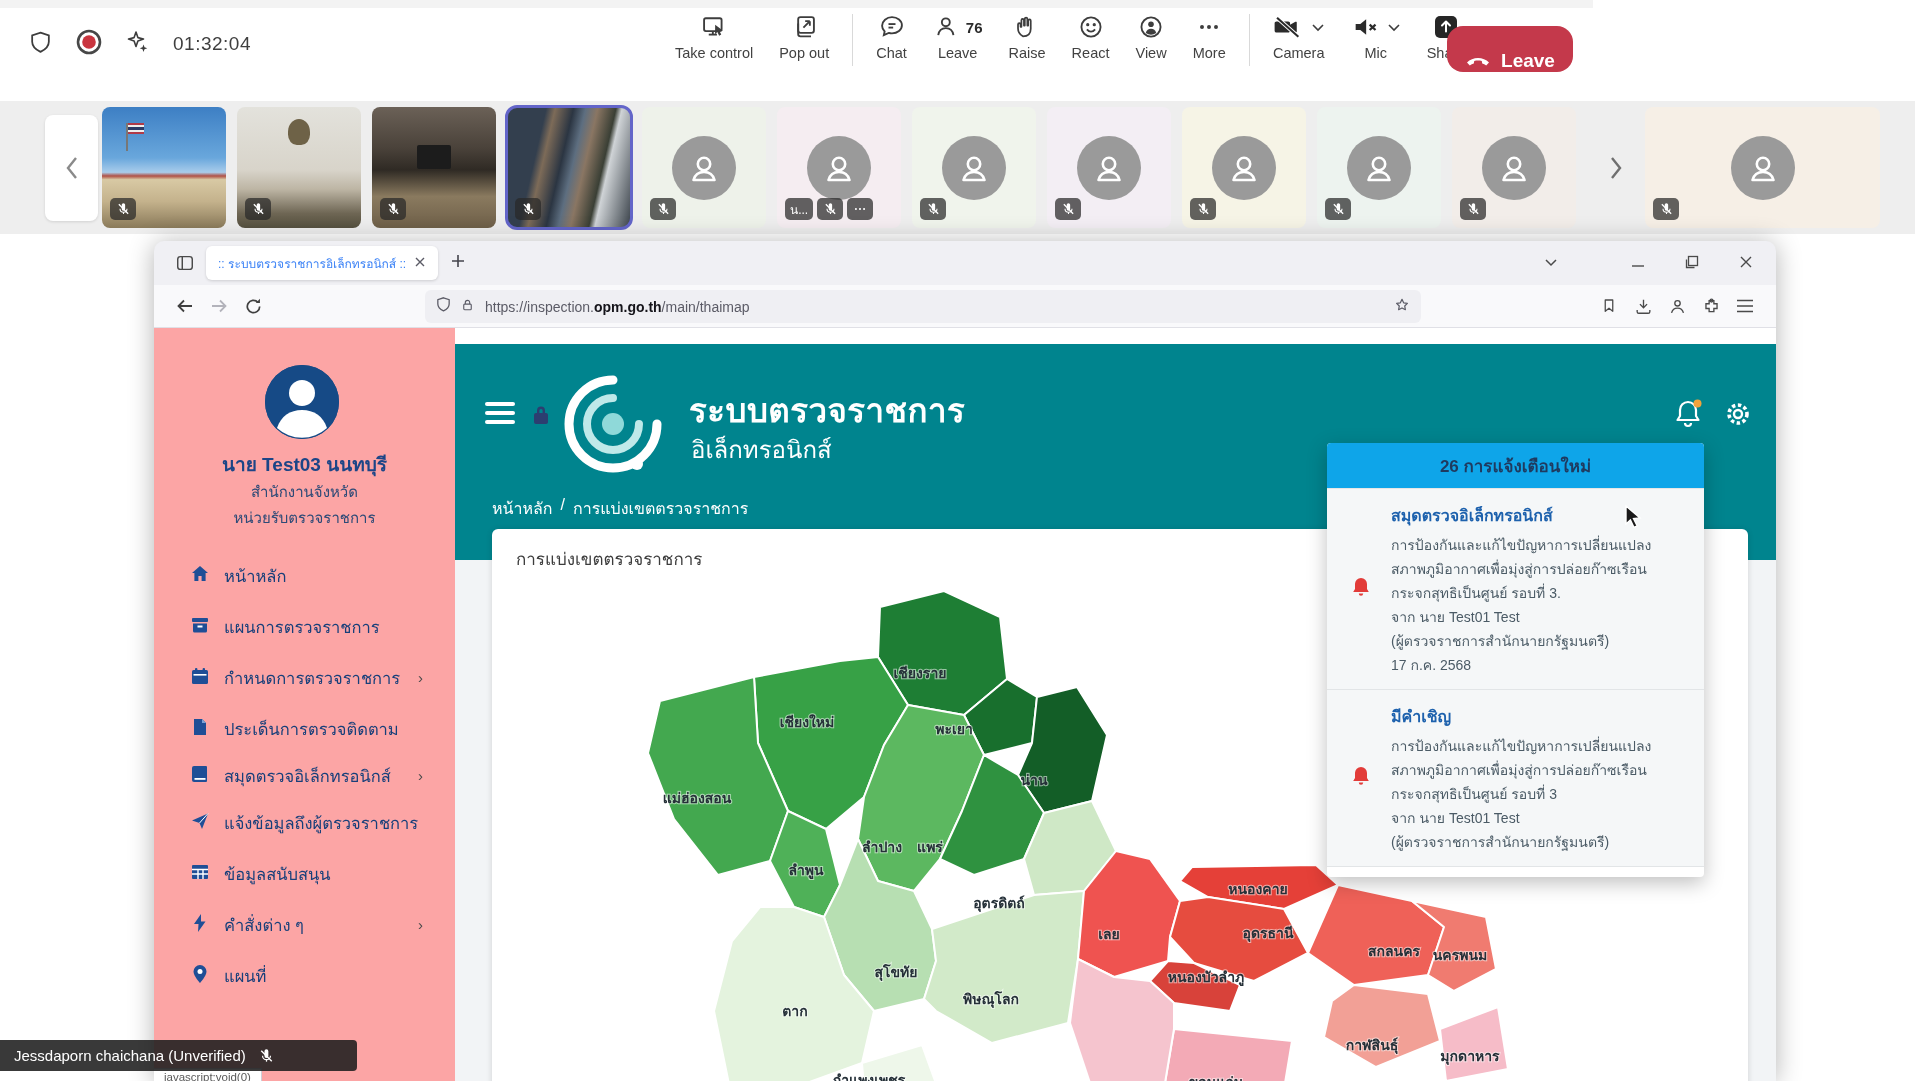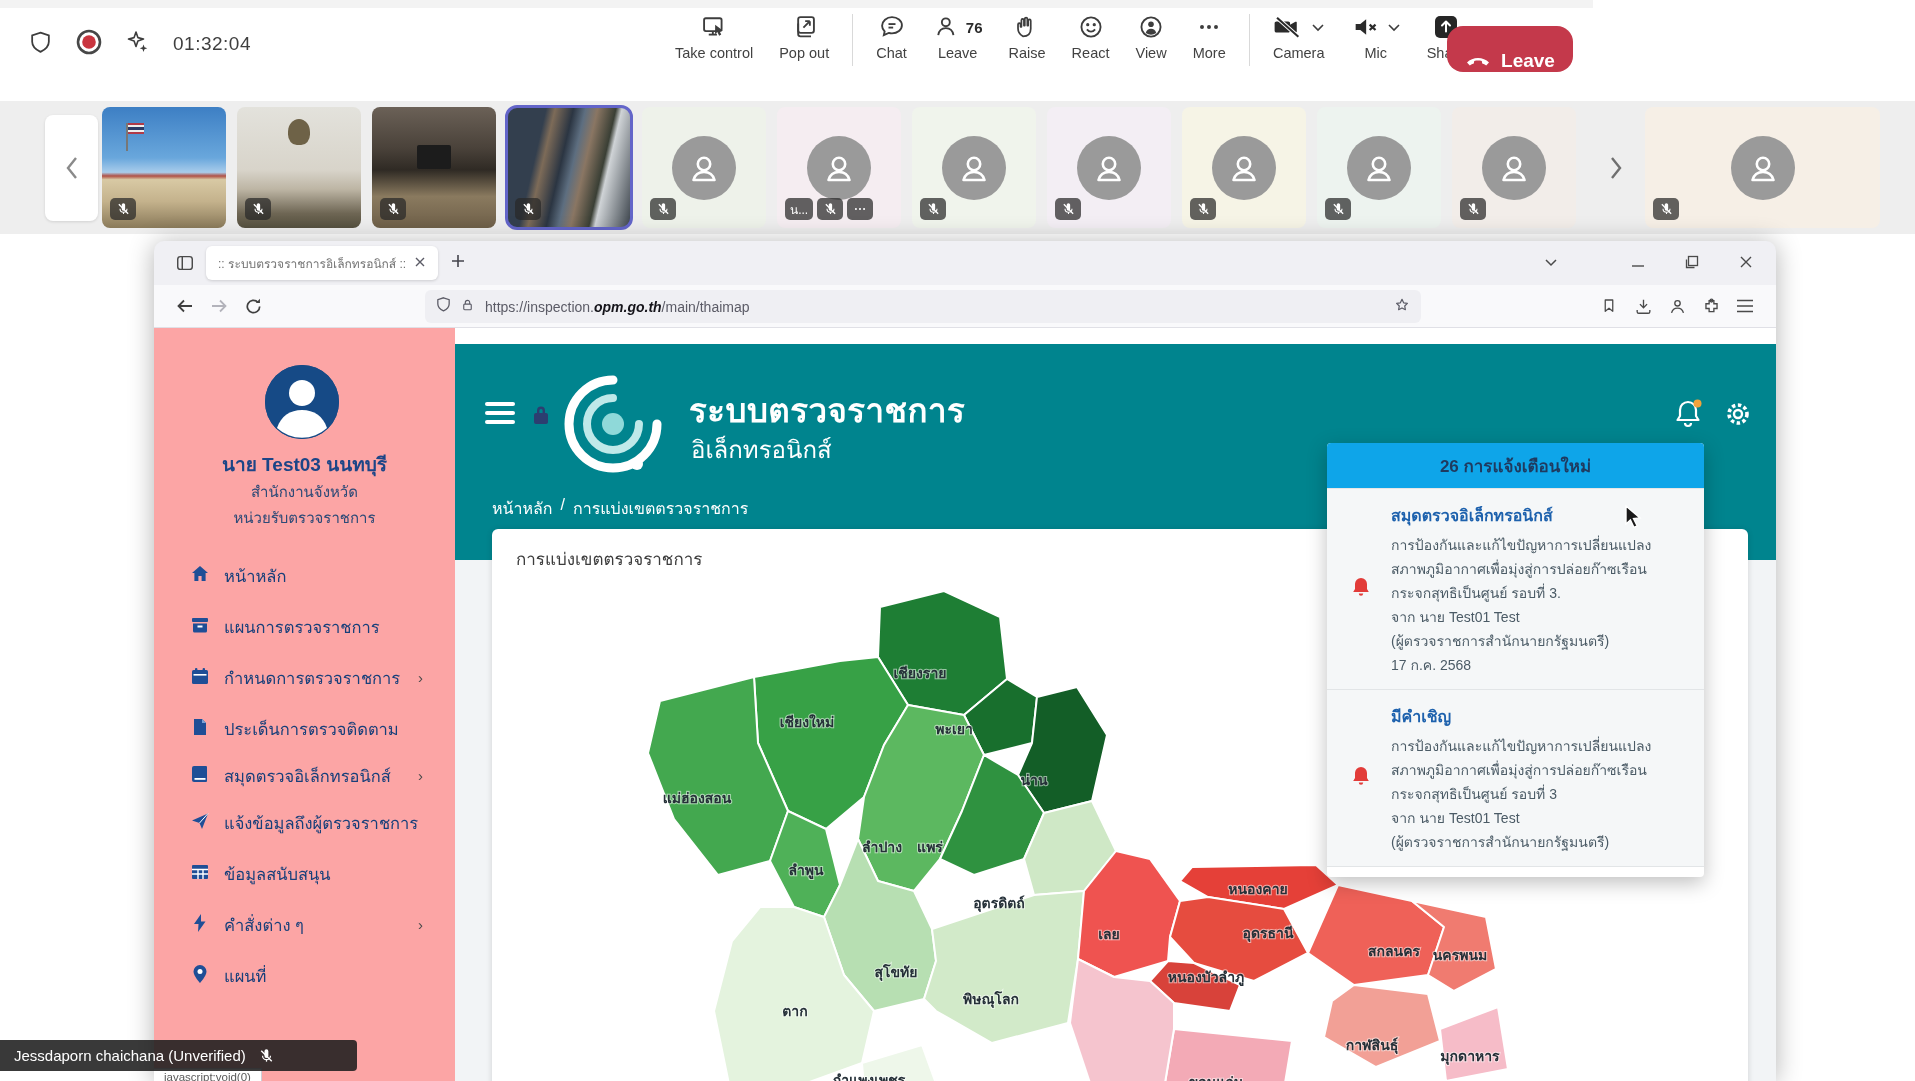--- a/index.html
+++ b/index.html
@@ -49,31 +49,31 @@
   #tile-wide { position:absolute; left:1645px; top:6px; width:235px; height:121px; border-radius:8px; background:#f6efe6; }
   #strip-next { left:1596px; background:transparent; box-shadow:none; width:40px; }
 
   
   #browser { position:absolute; left:154px; top:241px; width:1622px; height:840px;
     border-radius:10px 10px 0 0; background:#f0f0f4; box-shadow:0 2px 26px rgba(0,0,0,.30); }
   #tabbar { position:absolute; left:0; top:0; right:0; height:44px; }
   #fxview { position:absolute; left:16px; top:8px; width:30px; height:28px; border-radius:6px; display:flex; align-items:center; justify-content:center; }
   #tab { position:absolute; left:52px; top:5px; width:232px; height:34px; background:#fff; border-radius:6px;
     box-shadow:0 1px 3px rgba(0,0,0,.15); display:flex; align-items:center; padding:0 8px 0 12px; }
-  #tab .ttl { font-size:12px; color:#737373; white-space:nowrap; overflow:hidden; flex:1; }
+  #tab .ttl { font-size:12px; color:#3b82f6; white-space:nowrap; overflow:hidden; flex:1; }
   #tab .x { font-size:14px; color:#5b5b66; padding:0 4px; cursor:pointer; }
   #newtab { position:absolute; left:296px; top:10px; font-size:20px; color:#44444c; cursor:pointer; }
   .winctl { position:absolute; top:6px; width:34px; height:30px; display:flex; align-items:center; justify-content:center; cursor:pointer; }
   #urlbar { position:absolute; left:0; top:44px; right:0; height:43px; background:#f9f9fb; border-bottom:1px solid #e0e0e6;
     display:flex; align-items:center; }
   .nav-ic { width:34px; height:32px; display:flex; align-items:center; justify-content:center; cursor:pointer; }
   #urlfield { position:absolute; left:271px; top:5px; width:996px; height:33px; background:#efeff3; border-radius:6px;
     display:flex; align-items:center; padding:0 10px; }
   #urlfield .u { font-size:14px; color:#5b5b66; white-space:nowrap; }
-  #urlfield .u b { color:#15141a; font-weight:bold;font-style:italic; }
+  #urlfield .u b { color:#15141a; font-weight:bold; }
   #url-right { position:absolute; right:14px; top:5px; display:flex; }
 
   
   #viewport { position:absolute; left:0; top:87px; right:0; bottom:0; background:#fff; overflow:hidden; }
   #sidebar { position:absolute; left:0; top:0; width:301px; bottom:0; background:#fca5a5; z-index:5; }
   #avatar { position:absolute; left:111px; top:37px; width:74px; height:74px; border-radius:50%; background:#164a86;
     display:flex; align-items:center; justify-content:center; }
   .u-name { position:absolute; left:0; right:0; top:121px; text-align:center; font-size:19px; font-weight:bold; color:#1c4587; }
   .u-org  { position:absolute; left:0; right:0; top:152px; text-align:center; font-size:15px; color:#2d4a77; }
   .u-role { position:absolute; left:0; right:0; top:178px; text-align:center; font-size:15px; color:#2d4a77; }

